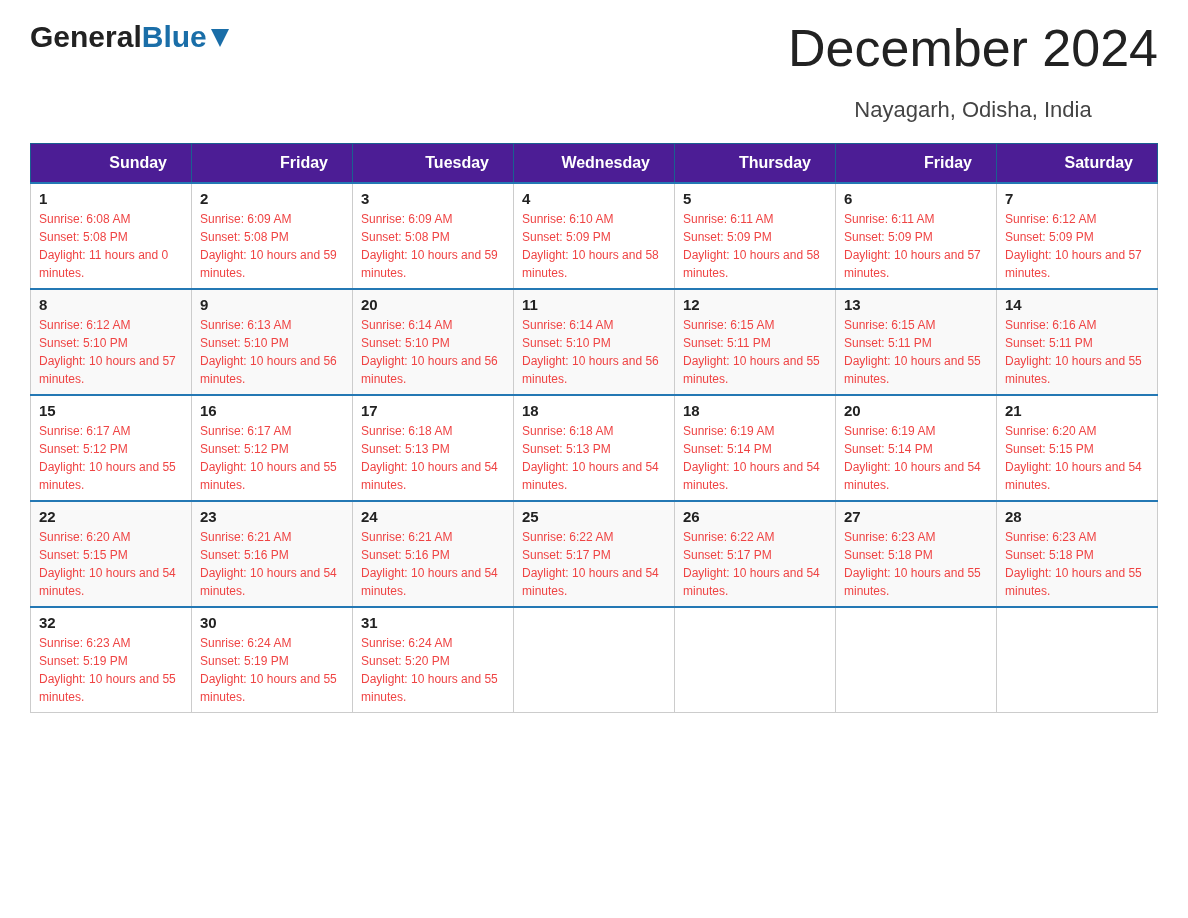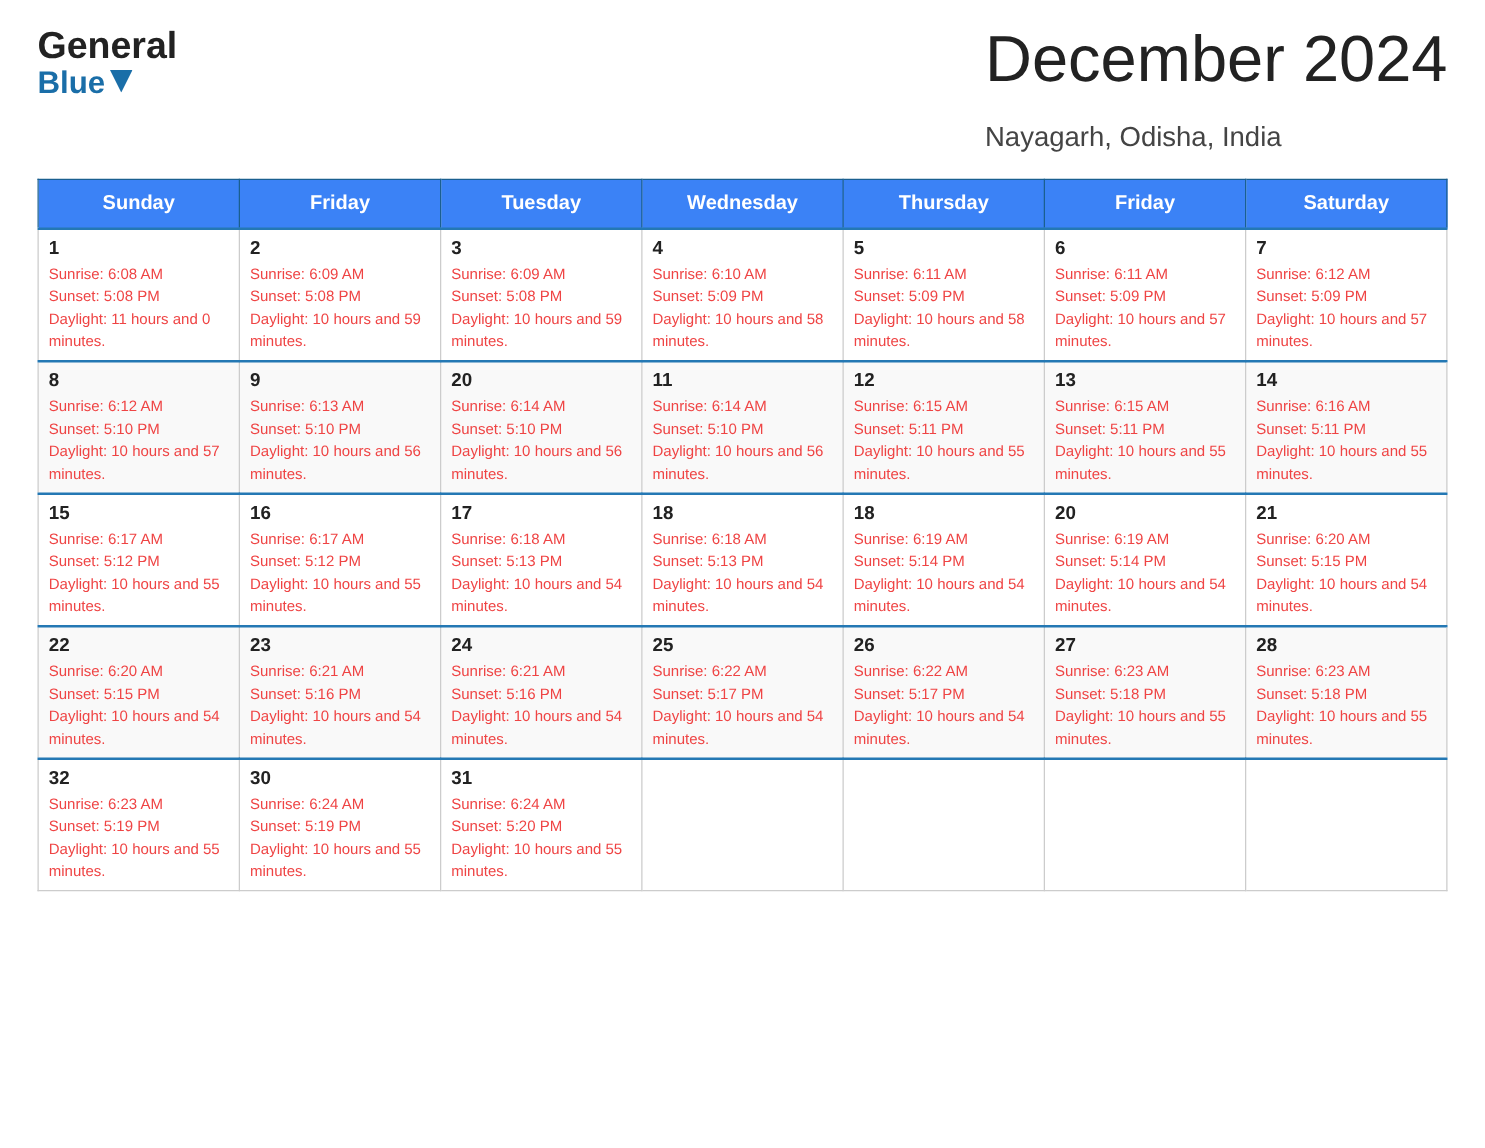--- a/index.html
+++ b/index.html
@@ -15,44 +15,44 @@
       justify-content: space-between;
       align-items: flex-start;
       margin-bottom: 20px;
     }
     .logo {
       display: flex;
       flex-direction: column;
       align-items: flex-start;
     }
     .title-block {
-      text-align: left;
+      text-align: center;
     }
     .month-title {
       font-size: 52px;
       font-weight: normal;
       color: #222;
       line-height: 1.1;
     }
     .location {
       font-size: 22px;
       color: #444;
       margin-top: 20px;
     }
     .calendar {
       width: 100%;
       border-collapse: collapse;
     }
     .calendar th {
-      background: #3b82f6;
+      background: #4c1d95;
       color: white;
       font-size: 16px;
       font-weight: bold;
       padding: 10px 24px;
-      text-align: center;
+      text-align: right;
       border: 1px solid #1a5f90;
     }
     .calendar td {
       vertical-align: top;
       padding: 6px 8px;
       border: 1px solid #ccc;
       font-size: 12.5px;
       color: #333;
       width: 14.28%;
       min-height: 90px;
@@ -73,31 +73,31 @@
     .day-info {
       font-size: 12px;
       color: #ef4444;
       line-height: 1.5;
     }
     .empty-cell {
       background: #fff !important;
     }
     .logo-text-wrap {
       display: flex;
-      flex-direction: column;
+      flex-direction: row;
       line-height: 1.1;
     }
     .logo-general-text {
       font-size: 30px;
       font-weight: 900;
       color: #222;
       font-family: Arial Black, Arial, sans-serif;
     }
     .logo-blue-text {
-      font-size: 25px;
+      font-size: 30px;
       font-weight: 900;
       color: #1a6ea8;
       font-family: Arial Black, Arial, sans-serif;
       display: flex;
       align-items: center;
     }
     
     .calendar tbody tr {
       border-top: 2px solid #2478b4;
     }

